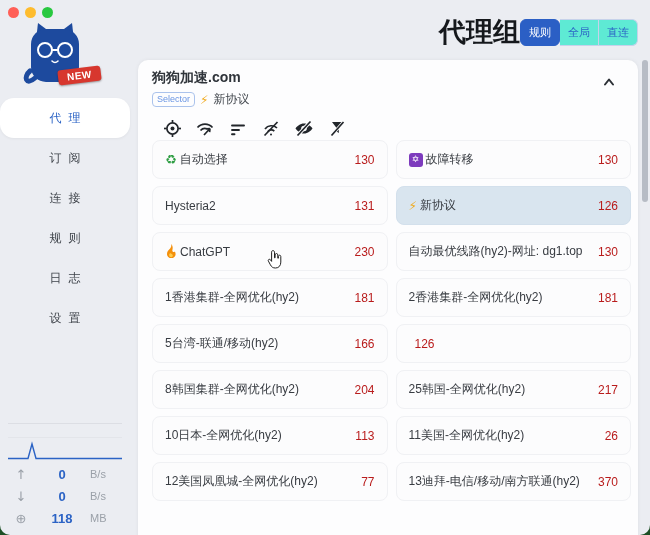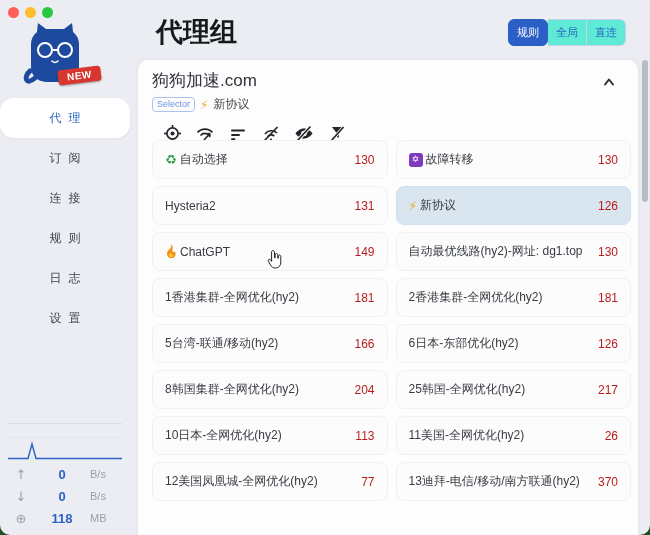--- a/index.html
+++ b/index.html
@@ -33,34 +33,34 @@
   .divider2 { height:1px; background:#e3e5ea; margin-bottom:3px; }
   .sparkline { display:block; width:114px; height:20px; margin-bottom:2px; }
   .stat-row { display:flex; align-items:center; height:22px; }
   .stat-icon { width:26px; text-align:center; color:#9aa0a8; font-size:13px;
                font-family:"DejaVu Sans",sans-serif; }
   .stat-value { flex:1; text-align:center; color:#2b63c5; font-weight:bold; font-size:13px; }
   .stat-unit { width:32px; color:#9aa0a8; font-size:11px; }
 
   
   .main { position:absolute; left:130px; top:0; right:0; bottom:0; }
-  .main-header { position:absolute; top:14px; left:26px; right:24px;
-                 display:flex; justify-content:space-between; align-items:center; }
+  .main-header { position:absolute; top:14px; left:26px; right:12px;
+                 display:flex; justify-content:flex-end; align-items:center; }
   .page-title { font-size:27px; font-weight:bold; color:#15181c; }
   .modes { display:flex; }
   .mode { font-size:11px; padding:5px 8px; background:#5eead4; color:#2b63c5;
           border:1px solid #c6d2ea; border-left-width:0; cursor:pointer; }
   .mode:first-child { border-left-width:1px; border-radius:6px 0 0 6px; }
   .mode:last-child  { border-radius:0 6px 6px 0; }
   .mode.active { background:#2b5fc5; color:#fff; border-color:#2b5fc5; border-radius:6px; }
 
   .card { position:absolute; left:8px; top:60px; right:12px; bottom:-12px;
           background:#fdfdfe; border-radius:10px; box-shadow:0 0 4px rgba(0,0,0,.06); }
   .card-head { padding:9px 14px 0; display:flex; justify-content:space-between; }
-  .group-name { font-size:17px; font-weight:normal; color:#2f343a; }
+  .group-name { font-size:14px; font-weight:bold; color:#2f343a; }
   .group-meta { display:flex; align-items:center; gap:5px; margin-top:4px; }
   .selector-badge { font-size:9px; color:#6b96e3; border:1px solid #abc3ec;
                     border-radius:4px; padding:0 4px; line-height:13px; }
   .pi { font-family:"DejaVu Sans",sans-serif; font-size:12px; line-height:1; }
   .pi.boltg   { color:#f0a818; }
   .pi.recycle { color:#2f9e44; font-size:13px; }
   .pi.starbadge { display:inline-flex; align-items:center; justify-content:center;
                   width:14px; height:14px; background:#7d3bbd; color:#fff;
                   border-radius:3px; font-size:9px; }
   .current-node { font-size:12px; color:#44494f; }
@@ -236,40 +236,39 @@
           </div>
           <div class="proxy selected">
             <span class="pname"><span class="pi boltg">⚡</span>新协议</span>
             <span class="latency">126</span>
           </div>
           <div class="proxy">
             <span class="pname"><span class="pi fire"><svg width="12" height="14" viewBox="0 0 12 14">
                   <path fill="#f4900c" d="M6.2 0c.5 2.6-.5 4-1.8 5.3C3.1 6.6 2 8 2 10a4.3 4.3 0 0 0 8.6 0c0-.9-.25-1.8-.7-2.6-.7.6-1.5.7-2 .3-.6-.4-.7-1.4-.4-2.3C8 3.3 7.5 1.5 6.2 0z"></path>
                   <path fill="#ffcc4d" d="M6.3 13.2a2.2 2.2 0 0 1-2.2-2.2c0-.9.5-1.4 1.1-2 .4.8 1.9.8 2.4 1.8.4.7.2 1.5-.2 1.9-.3.3-.7.5-1.1.5z"></path>
                 </svg></span>ChatGPT</span>
-            <span class="latency">149</span>
+            <span class="latency">230</span>
           </div>
           <div class="proxy">
             <span class="pname">自动最优线路(hy2)-网址: dg1.top</span>
             <span class="latency">130</span>
           </div>
           <div class="proxy">
             <span class="pname">1香港集群-全网优化(hy2)</span>
             <span class="latency">181</span>
           </div>
           <div class="proxy">
             <span class="pname">2香港集群-全网优化(hy2)</span>
             <span class="latency">181</span>
           </div>
           <div class="proxy">
             <span class="pname">5台湾-联通/移动(hy2)</span>
             <span class="latency">166</span>
           </div>
           <div class="proxy">
-            <span class="pname">6日本-东部优化(hy2)</span>
             <span class="latency">126</span>
           </div>
           <div class="proxy">
             <span class="pname">8韩国集群-全网优化(hy2)</span>
             <span class="latency">204</span>
           </div>
           <div class="proxy">
             <span class="pname">25韩国-全网优化(hy2)</span>
             <span class="latency">217</span>
           </div>

